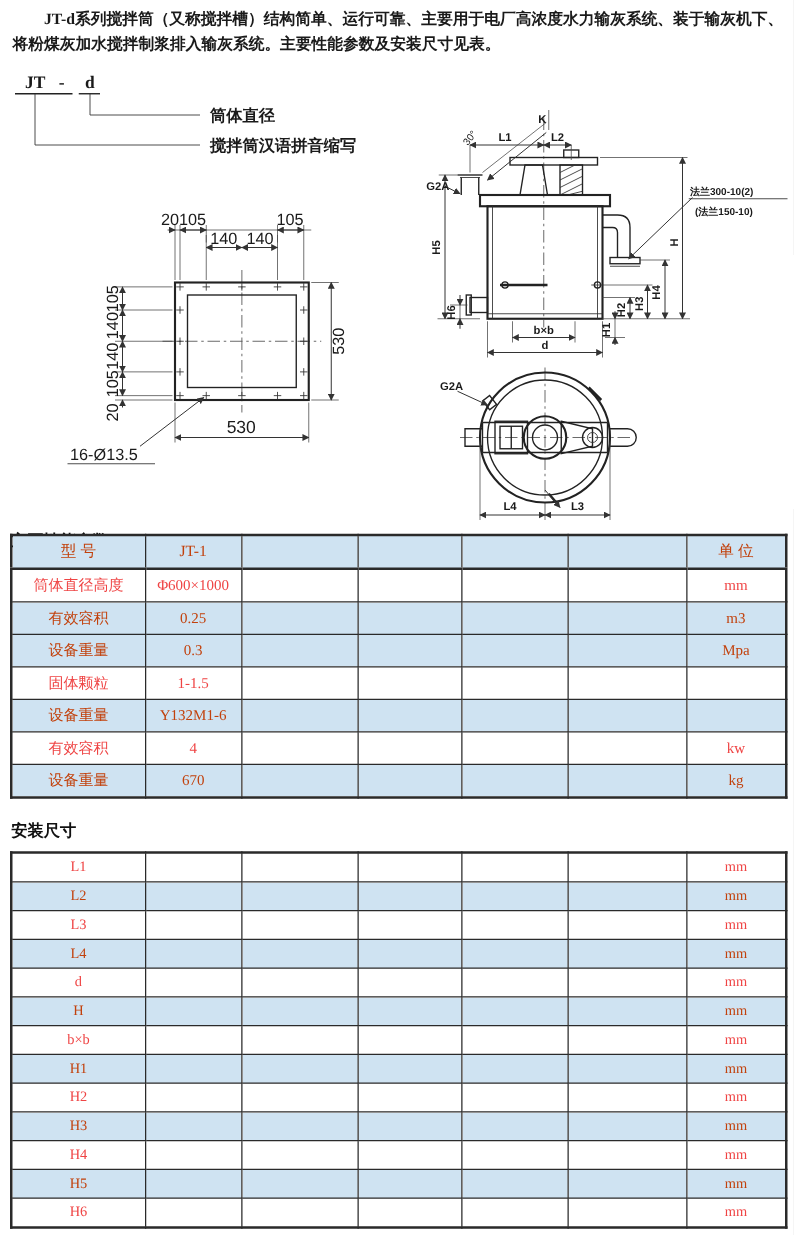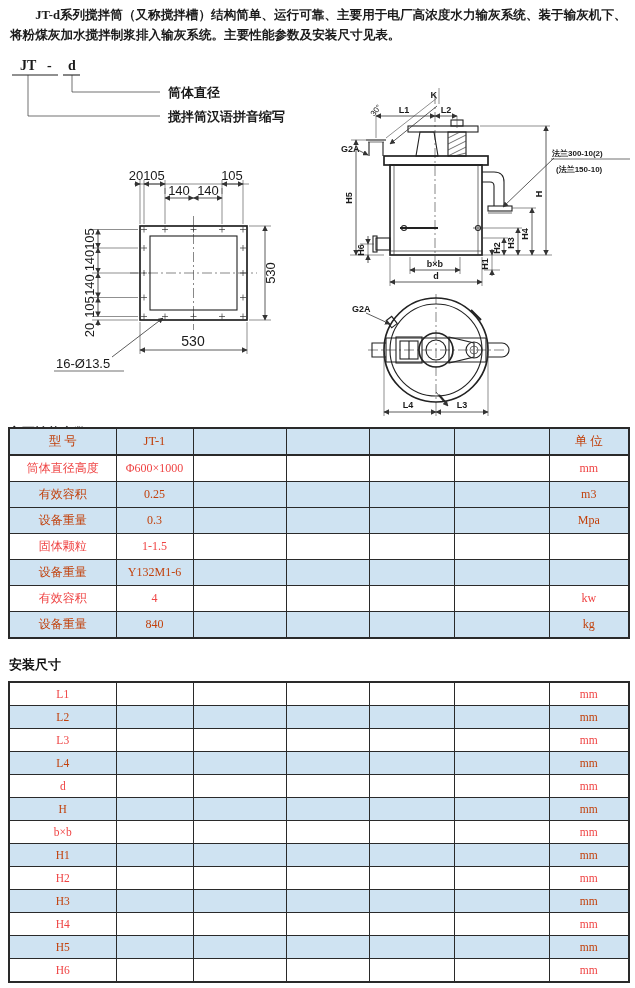--- a/index.html
+++ b/index.html
@@ -290,21 +290,21 @@
         <td>有效容积</td>
         <td>4</td>
         <td></td>
           <td></td>
         <td></td>
           <td></td>
         <td>kw</td>
       </tr>
       <tr class="blue">
         <td>设备重量</td>
-        <td>840</td>
+        <td>670</td>
         <td></td>
           <td></td>
         <td></td>
           <td></td>
         <td>kg</td>
       </tr>
     </tbody>
   </table>
 
   <div class="sec-title inst">安装尺寸</div>

